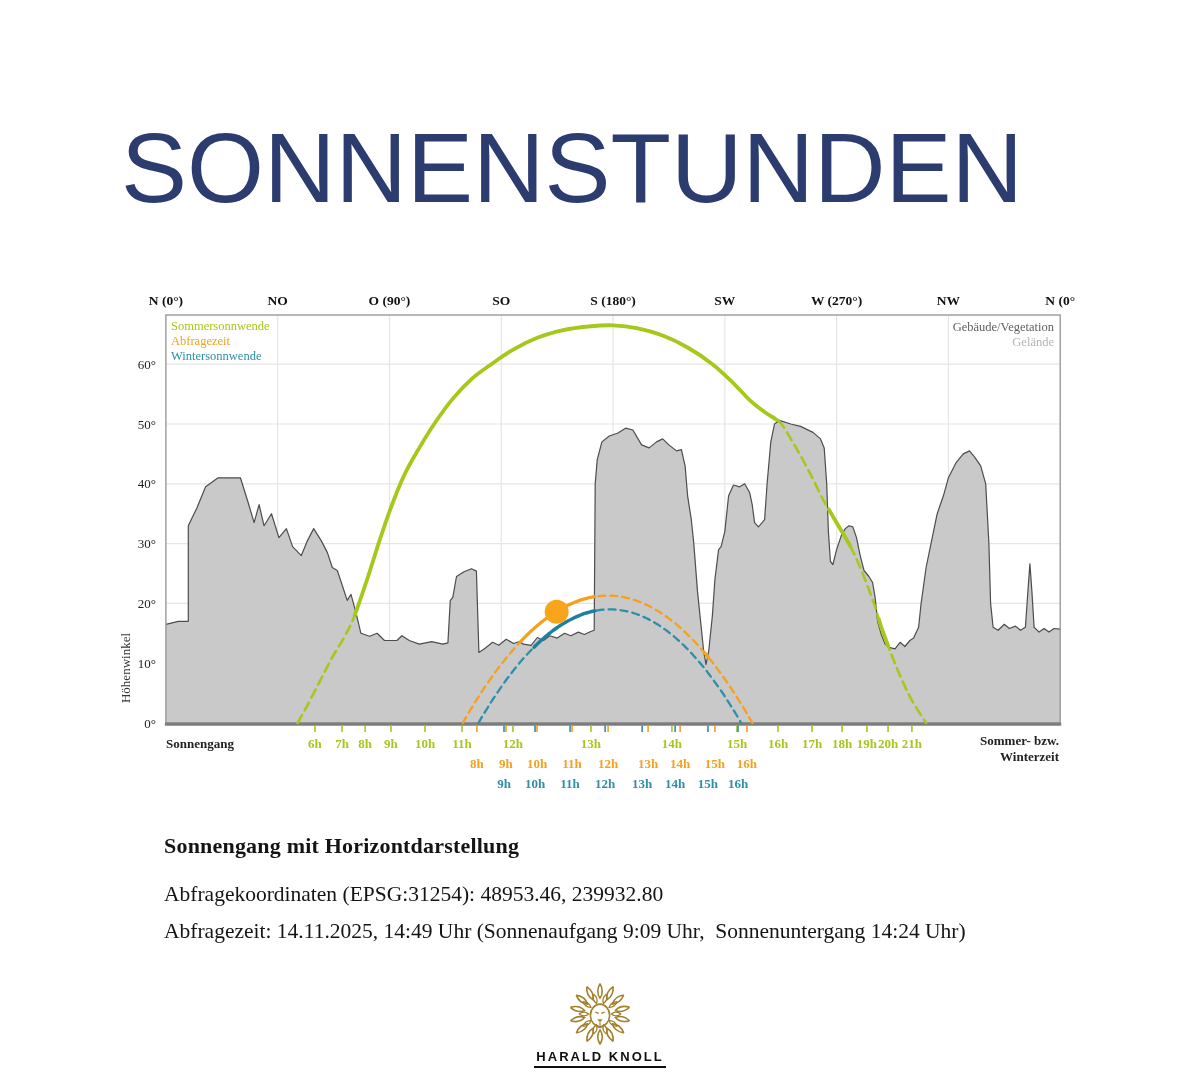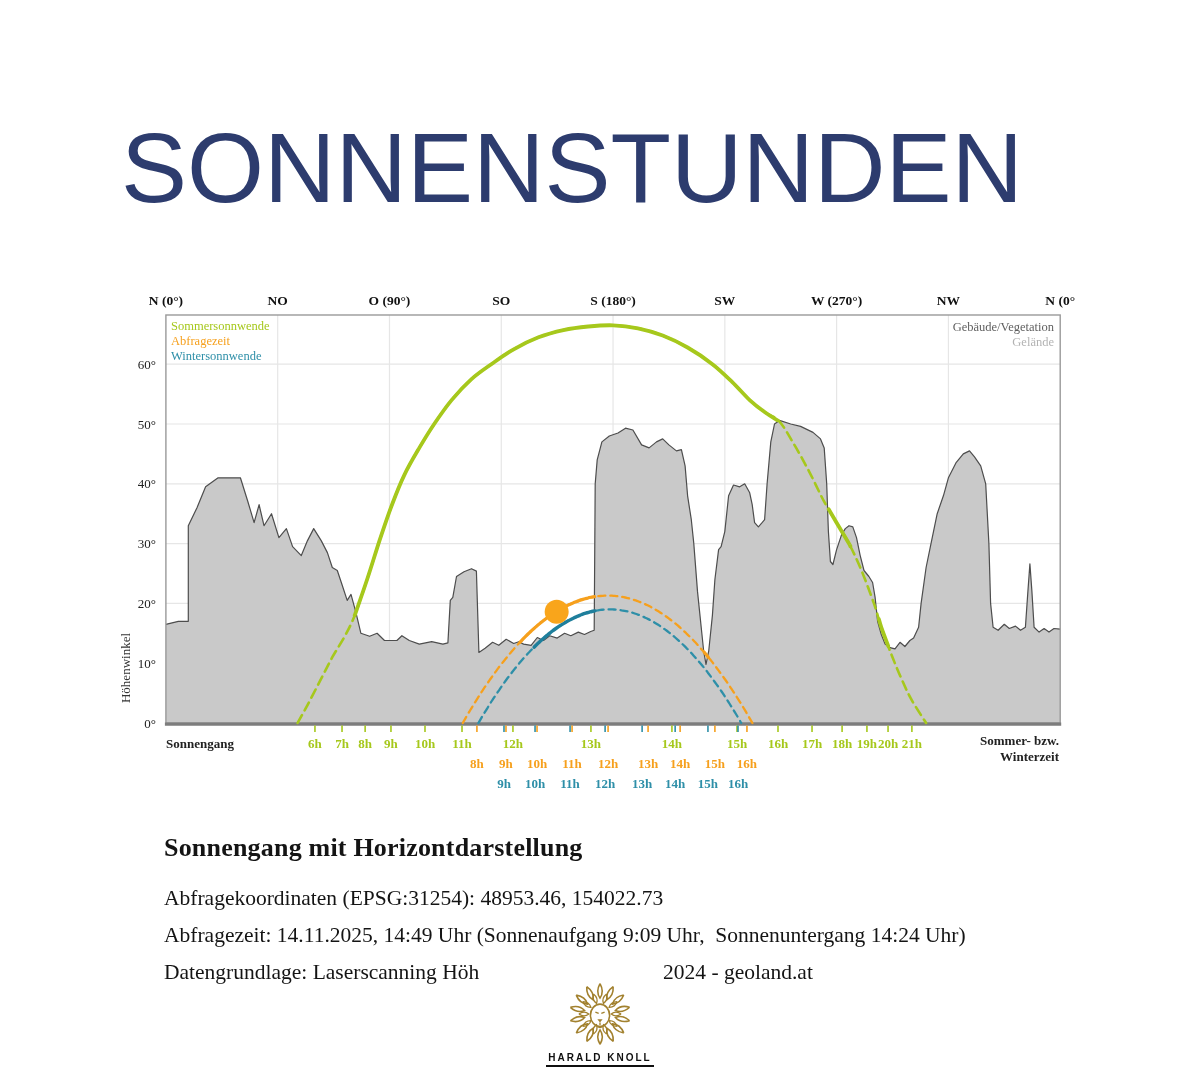--- a/index.html
+++ b/index.html
@@ -3,26 +3,26 @@
 <meta charset="utf-8">
 <style>
   html,body{margin:0;padding:0;background:#ffffff;}
   .page{position:relative;width:1191px;height:1080px;background:#ffffff;overflow:hidden;
         font-family:"Liberation Sans", sans-serif;padding-left:33px;}
   .page-title{position:absolute;left:121px;top:118px;margin:0;font-size:99px;font-weight:500;
         letter-spacing:0px;color:#2d3c6e;line-height:1.0;white-space:nowrap;}
   #chart-svg{position:absolute;left:0;top:0;}
   .info{position:absolute;left:164px;top:833px;color:#141414;
         font-family:"Liberation Serif", serif;}
-  .info-heading{font-size:26px;font-weight:bold;margin:0 0 20px 0;letter-spacing:0.2px;}
+  .info-heading{font-size:22px;font-weight:bold;margin:0 0 20px 0;letter-spacing:0.2px;}
   .info-line{font-size:21.5px;height:37px;line-height:30px;position:relative;white-space:pre;}
   .info-line .after{position:absolute;left:499px;top:0;}
   .logo{position:absolute;left:534px;top:981px;width:132px;background:#ffffff;text-align:center;z-index:5;}
   .logo svg{display:block;margin:0 auto;}
-  .logo-name{display:inline-block;font-size:10px;font-weight:bold;letter-spacing:2px;color:#101010;
+  .logo-name{display:inline-block;font-size:13px;font-weight:bold;letter-spacing:2px;color:#101010;
         border-bottom:2.5px solid #101010;padding:1px 2px 2px 2px;margin-top:1px;white-space:nowrap;}
   .logo-sub{font-size:8px;font-weight:bold;letter-spacing:4.5px;color:#101010;margin-top:12px;white-space:nowrap;}
 </style>
 </head>
 <body>
 
 <div class="page">
 
   <h1 class="page-title">SONNENSTUNDEN</h1>
 
@@ -158,23 +158,22 @@
         <line x1="738.0035833333334" y1="725.5" x2="738.0035833333334" y2="732" stroke="#2e8fa8" stroke-width="1.6"></line>
         <text x="738.0035833333334" y="788" text-anchor="middle" font-family="Liberation Serif, serif" font-size="13" font-weight="bold" fill="#2e8fa8">16h</text>
       </g>
       <text x="166" y="748" font-family="Liberation Serif, serif" font-size="13" font-weight="bold" fill="#222">Sonnengang</text>
       <text x="1059" y="745" text-anchor="end" font-family="Liberation Serif, serif" font-size="13" font-weight="bold" fill="#222">Sommer- bzw.</text>
       <text x="1059" y="761" text-anchor="end" font-family="Liberation Serif, serif" font-size="13" font-weight="bold" fill="#222">Winterzeit</text>
     </svg>
 
   <div class="info">
     <p class="info-heading">Sonnengang mit Horizontdarstellung</p>
-    <div class="info-line">Abfragekoordinaten (EPSG:31254): 48953.46, 154022.73</div>
+    <div class="info-line">Abfragekoordinaten (EPSG:31254): 48953.46, 239932.80</div>
     <div class="info-line">Abfragezeit: 14.11.2025, 14:49 Uhr (Sonnenaufgang 9:09 Uhr,  Sonnenuntergang 14:24 Uhr)</div>
-    <div class="info-line"><span>Datengrundlage: Laserscanning Höh</span><span class="after">2024 - geoland.at</span></div>
   </div>
 
   <div class="logo">
     <svg id="lion-svg" width="66" height="66" viewBox="0 0 100 100">
         <path d="M50,4 C45,13 45,19 50,26 C55,19 55,13 50,4" fill="none" stroke="#a2812e" stroke-width="2.4" transform="rotate(0 50 50)"></path>
         <path d="M50,4 C45,13 45,19 50,26 C55,19 55,13 50,4" fill="none" stroke="#a2812e" stroke-width="2.4" transform="rotate(25.7 50 50)"></path>
         <path d="M50,4 C45,13 45,19 50,26 C55,19 55,13 50,4" fill="none" stroke="#a2812e" stroke-width="2.4" transform="rotate(51.4 50 50)"></path>
         <path d="M50,4 C45,13 45,19 50,26 C55,19 55,13 50,4" fill="none" stroke="#a2812e" stroke-width="2.4" transform="rotate(77.1 50 50)"></path>
         <path d="M50,4 C45,13 45,19 50,26 C55,19 55,13 50,4" fill="none" stroke="#a2812e" stroke-width="2.4" transform="rotate(102.8 50 50)"></path>
         <path d="M50,4 C45,13 45,19 50,26 C55,19 55,13 50,4" fill="none" stroke="#a2812e" stroke-width="2.4" transform="rotate(128.5 50 50)"></path>

